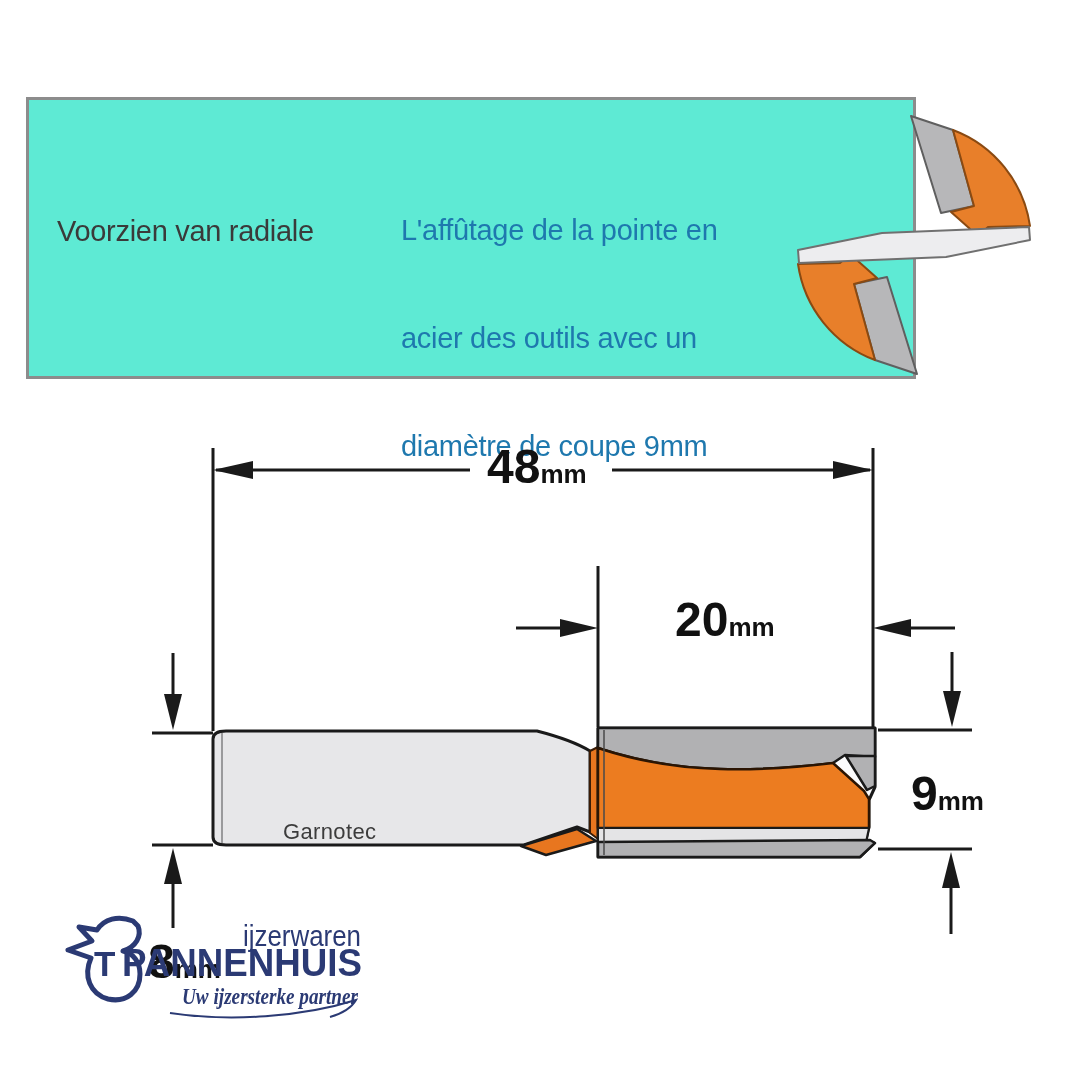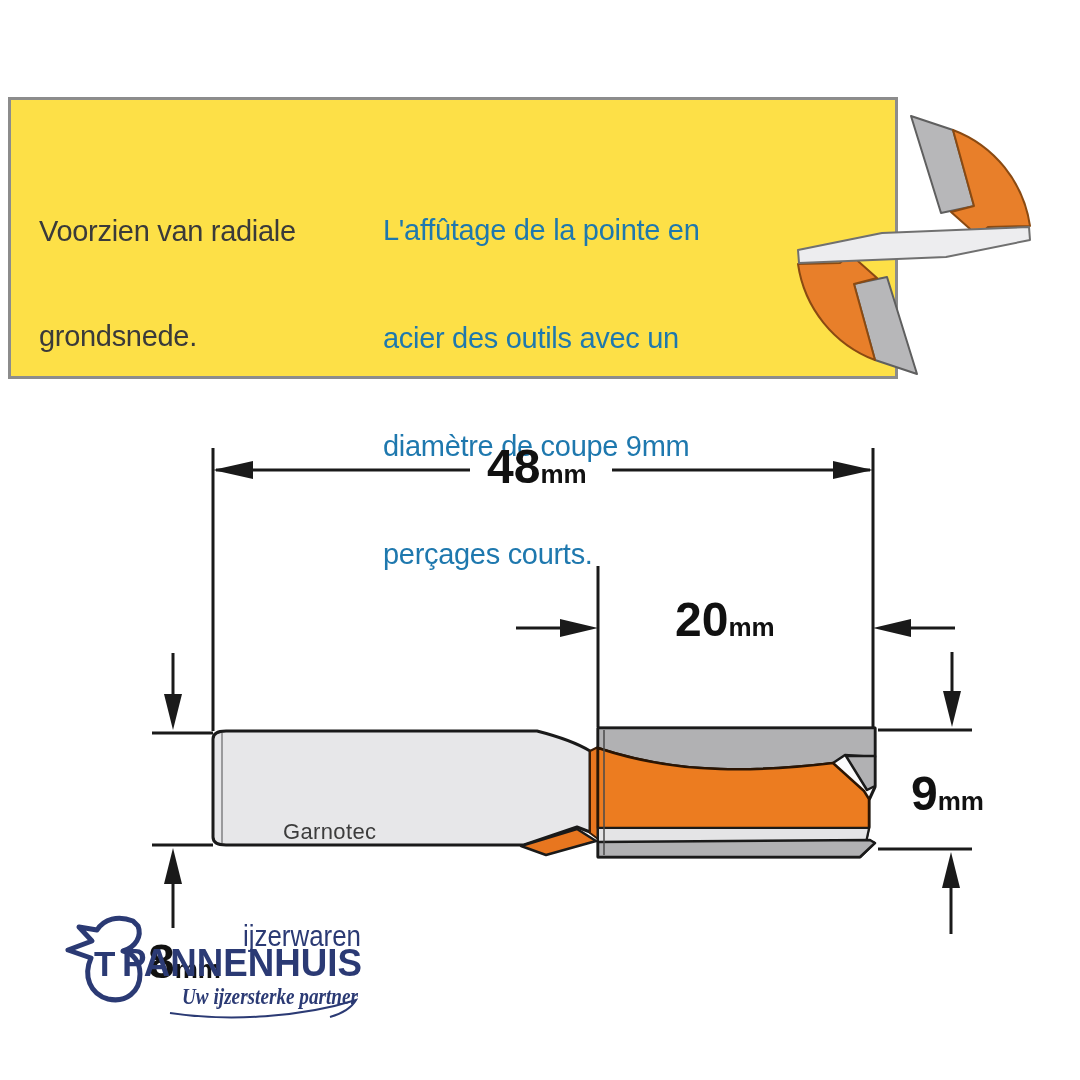--- a/index.html
+++ b/index.html
@@ -1,19 +1,19 @@
 <!DOCTYPE html>
 <html><head>
 <meta charset="utf-8">
 <style>
   html,body{margin:0;padding:0;background:#ffffff;}
   #page{position:relative;width:1080px;height:1080px;background:#ffffff;overflow:hidden;
         font-family:"Liberation Sans",sans-serif;}
-  #info-box{position:absolute;left:8px;top:97px;width:890px;height:282px;
-            border:3px solid #8c8c8c;background:#fde047;box-sizing:border-box;}
+  #info-box{position:absolute;left:26px;top:97px;width:890px;height:282px;
+            border:3px solid #8c8c8c;background:#5eead4;box-sizing:border-box;}
   .txtcol{position:absolute;white-space:pre;}
   #dutch-text{left:28px;top:44px;font-size:29px;line-height:35px;color:#3a3a3a;
               letter-spacing:-0.3px;font-weight:500;}
   #french-text{left:372px;top:40px;font-size:29px;line-height:36px;color:#1e78ae;
                letter-spacing:-0.3px;font-weight:500;}
   .txtcol span{display:block;}
   #drawing-svg{position:absolute;left:0;top:0;width:1080px;height:1080px;}
   .dimline{stroke:#1a1a1a;stroke-width:3;fill:none;}
   .arrow{fill:#1a1a1a;stroke:none;}
   .dimtext{font-family:"Liberation Sans",sans-serif;font-weight:bold;fill:#111111;}
@@ -21,27 +21,25 @@
   .num{font-size:48px;}
 </style>
 </head>
 <body>
 
 <div id="page">
 
   <div id="info-box">
     <div id="dutch-text" class="txtcol">
       <span>Voorzien van radiale</span>
-      <span>grondsnede.</span>
     </div>
     <div id="french-text" class="txtcol">
       <span>L'affûtage de la pointe en</span>
       <span>acier des outils avec un</span>
       <span>diamètre de coupe 9mm</span>
-      <span>perçages courts.</span>
     </div>
   </div>
 
   <svg id="drawing-svg" viewBox="0 0 1080 1080" xmlns="http://www.w3.org/2000/svg">
 
     <g>
       <g id="tip-half">
         <path d="M 911,116 L 953,130 L 974,206 L 941,213 Z" fill="#b7b7b9" stroke="#5f5f5f" stroke-width="2" stroke-linejoin="round"></path>
         <path d="M 953,130 A 121 121 0 0 1 1030,226 L 988,227 L 977,237 L 969,228 L 951,212 L 974,206 Z" fill="#e87f2a" stroke="#8a4a12" stroke-width="2" stroke-linejoin="round"></path>
       </g>

